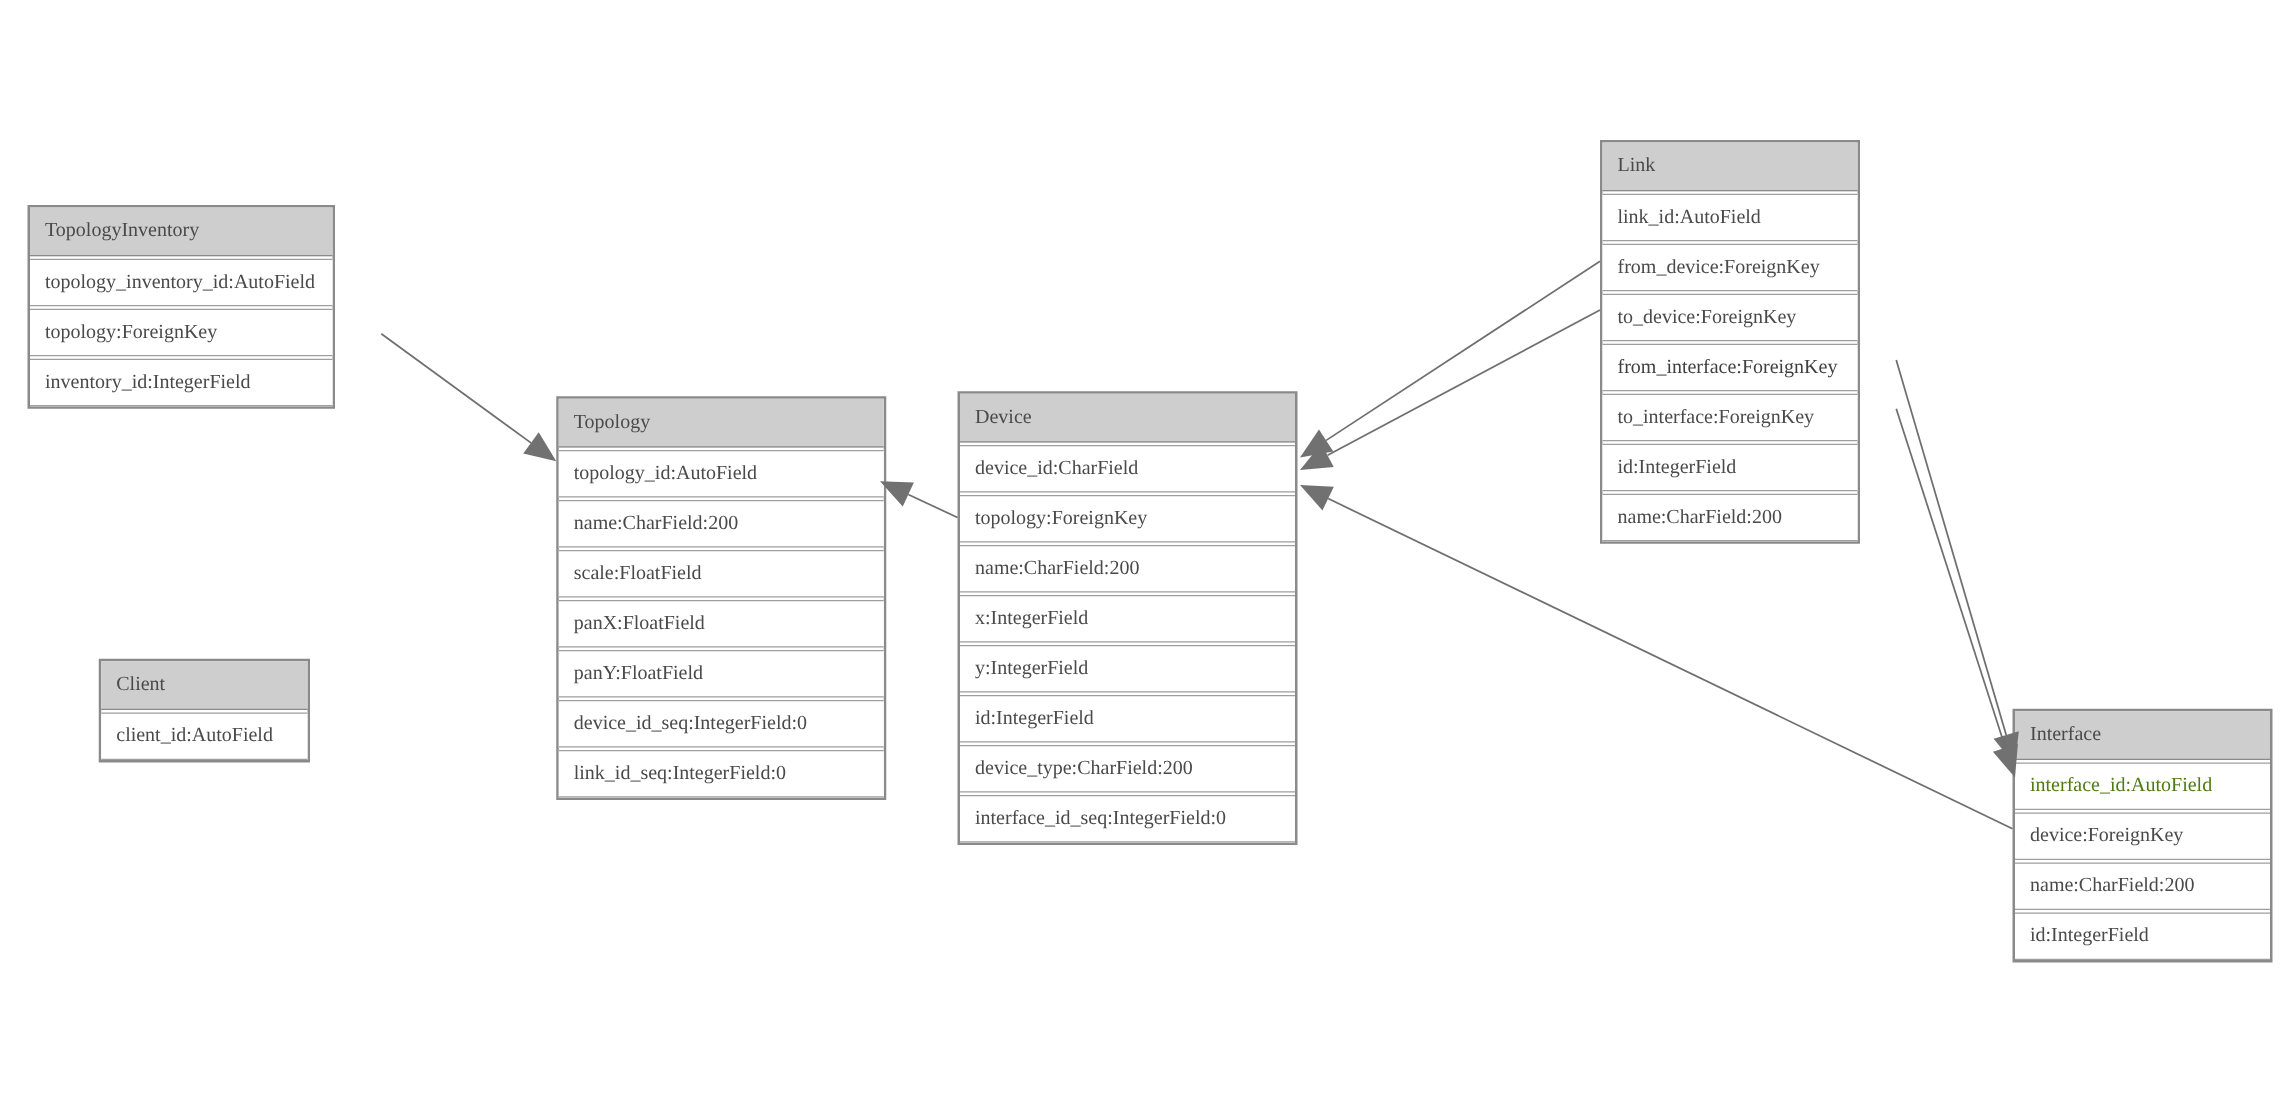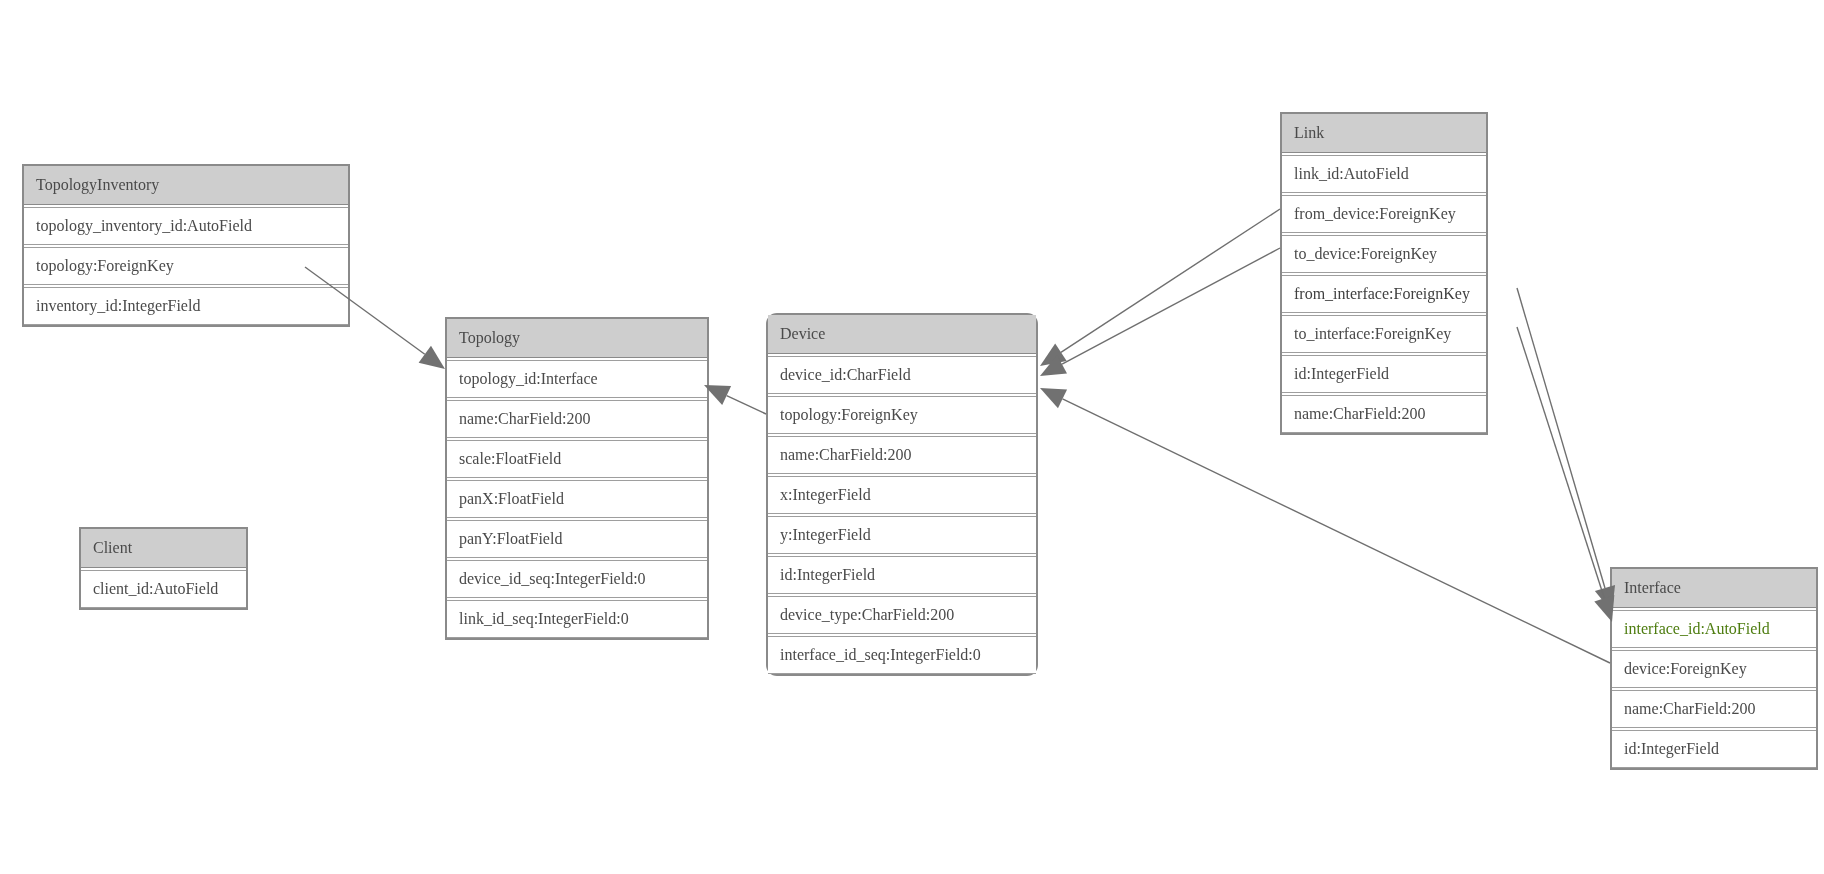--- a/index.html
+++ b/index.html
@@ -55,40 +55,40 @@
     white-space: nowrap;
     overflow: hidden;
     background: #ffffff;
   }
 </style>
 </head>
 <body>
 
 <div class="canvas">
   <div id="entities">
-      <div class="entity" style="left: 22px; top: 164px; width: 328px; border-color: rgb(138, 138, 138);">
+      <div class="entity" style="left: 22px; top: 164px; width: 246px; border-color: rgb(138, 138, 138);">
         <div class="entity-header" style="background: rgb(206, 206, 206); border-bottom-color: rgb(138, 138, 138);">
           <span style="color: rgb(74, 74, 74);">TopologyInventory</span>
         </div>
         <div class="entity-row" style="border-top-color: rgb(158, 158, 158); border-bottom-color: rgb(158, 158, 158);">
           <span style="color: rgb(74, 74, 74);">topology_inventory_id:AutoField</span>
         </div>
         <div class="entity-row" style="border-top-color: rgb(158, 158, 158); border-bottom-color: rgb(158, 158, 158);">
           <span style="color: rgb(74, 74, 74);">topology:ForeignKey</span>
         </div>
         <div class="entity-row" style="border-top-color: rgb(158, 158, 158); border-bottom-color: rgb(158, 158, 158);">
           <span style="color: rgb(74, 74, 74);">inventory_id:IntegerField</span>
         </div>
       </div>
       <div class="entity" style="left: 445px; top: 317px; width: 264px; border-color: rgb(138, 138, 138);">
         <div class="entity-header" style="background: rgb(206, 206, 206); border-bottom-color: rgb(138, 138, 138);">
           <span style="color: rgb(74, 74, 74);">Topology</span>
         </div>
         <div class="entity-row" style="border-top-color: rgb(158, 158, 158); border-bottom-color: rgb(158, 158, 158);">
-          <span style="color: rgb(74, 74, 74);">topology_id:Interface</span>
+          <span style="color: rgb(74, 74, 74);">topology_id:AutoField</span>
         </div>
         <div class="entity-row" style="border-top-color: rgb(158, 158, 158); border-bottom-color: rgb(158, 158, 158);">
           <span style="color: rgb(74, 74, 74);">name:CharField:200</span>
         </div>
         <div class="entity-row" style="border-top-color: rgb(158, 158, 158); border-bottom-color: rgb(158, 158, 158);">
           <span style="color: rgb(74, 74, 74);">scale:FloatField</span>
         </div>
         <div class="entity-row" style="border-top-color: rgb(158, 158, 158); border-bottom-color: rgb(158, 158, 158);">
           <span style="color: rgb(74, 74, 74);">panX:FloatField</span>
         </div>
@@ -103,21 +103,21 @@
         </div>
       </div>
       <div class="entity" style="left: 79px; top: 527px; width: 169px; border-color: rgb(138, 138, 138);">
         <div class="entity-header" style="background: rgb(206, 206, 206); border-bottom-color: rgb(138, 138, 138);">
           <span style="color: rgb(74, 74, 74);">Client</span>
         </div>
         <div class="entity-row" style="border-top-color: rgb(158, 158, 158); border-bottom-color: rgb(158, 158, 158);">
           <span style="color: rgb(74, 74, 74);">client_id:AutoField</span>
         </div>
       </div>
-      <div class="entity" style="left: 766px; top: 313px; width: 272px; border-color: rgb(138, 138, 138); border-radius: 11px;">
+      <div class="entity" style="left: 766px; top: 313px; width: 272px; border-color: rgb(138, 138, 138);">
         <div class="entity-header" style="background: rgb(206, 206, 206); border-bottom-color: rgb(138, 138, 138);">
           <span style="color: rgb(74, 74, 74);">Device</span>
         </div>
         <div class="entity-row" style="border-top-color: rgb(158, 158, 158); border-bottom-color: rgb(158, 158, 158);">
           <span style="color: rgb(74, 74, 74);">device_id:CharField</span>
         </div>
         <div class="entity-row" style="border-top-color: rgb(158, 158, 158); border-bottom-color: rgb(158, 158, 158);">
           <span style="color: rgb(74, 74, 74);">topology:ForeignKey</span>
         </div>
         <div class="entity-row" style="border-top-color: rgb(158, 158, 158); border-bottom-color: rgb(158, 158, 158);">

